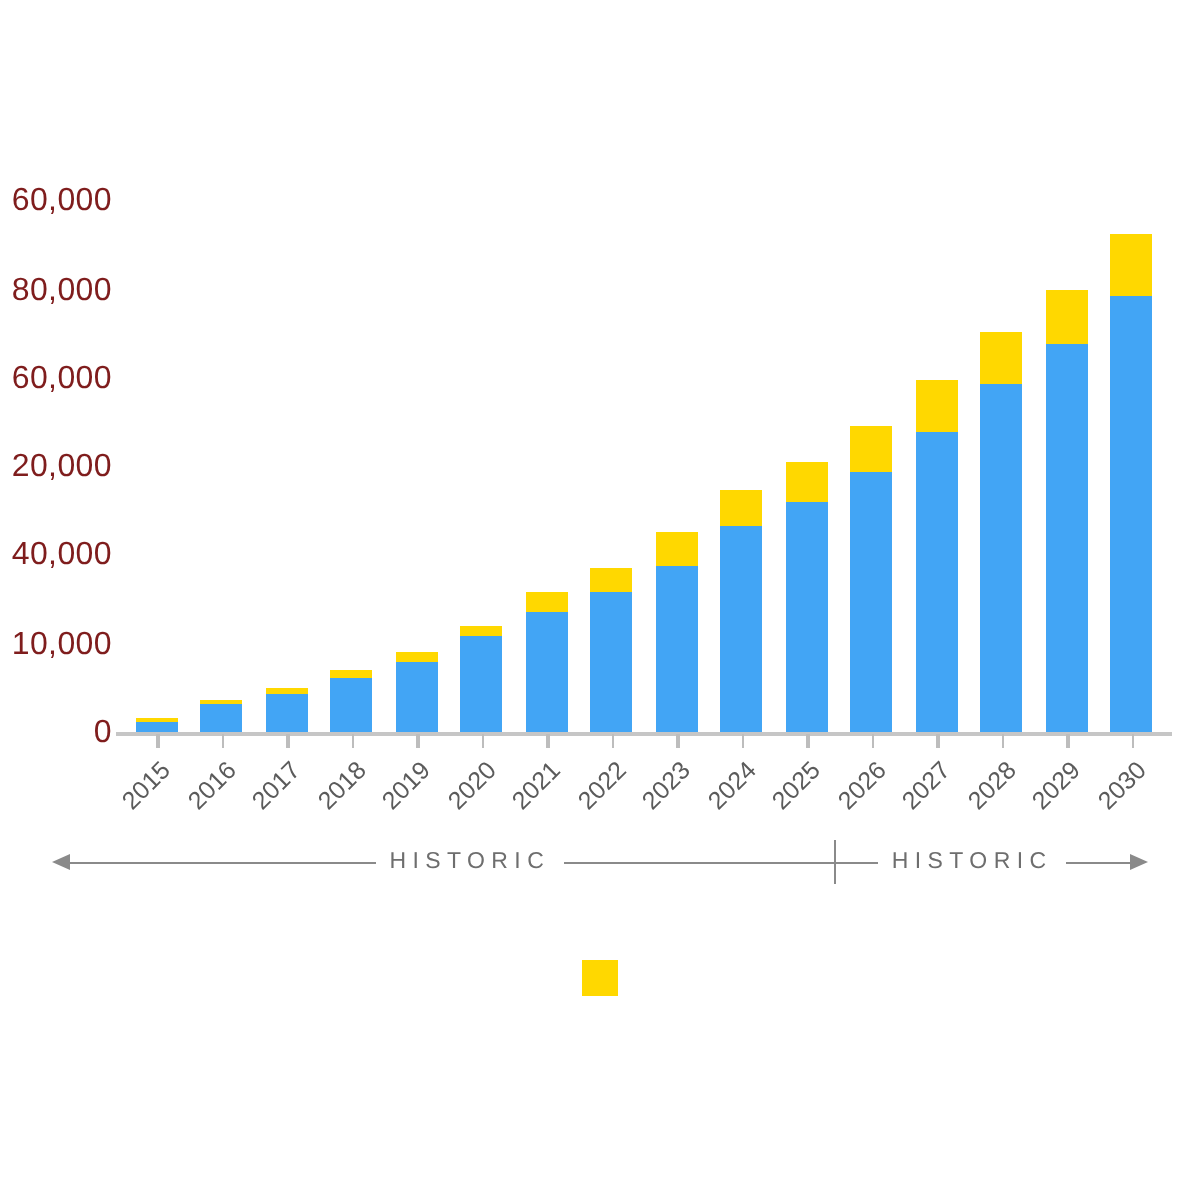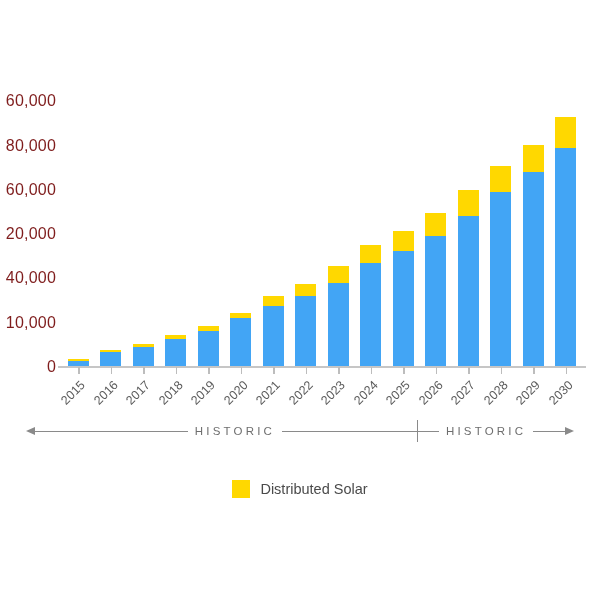--- a/index.html
+++ b/index.html
@@ -312,17 +312,16 @@
     <div class="period-label" id="historic-label" style="left: 161.76px;">HISTORIC</div>
     <div class="period-divider" id="period-divider" style="left: 390.9px;"></div>
     <div class="period-line" id="forecast-line" style="left: 392.1px; width: 146.9px;"></div>
     <div class="period-label" id="forecast-label" style="left: 412.9px;">HISTORIC</div>
     <div class="arrow-head arrow-right"></div>
   </div>
 
   <div class="legend">
     <div class="legend-item">
       <div class="legend-swatch" id="swatch-0" style="background: rgb(255, 216, 0);"></div>
-      <div class="legend-text">Distributed Solar</div>
     </div>
   </div>
 
 </div>
 
 </body></html>

